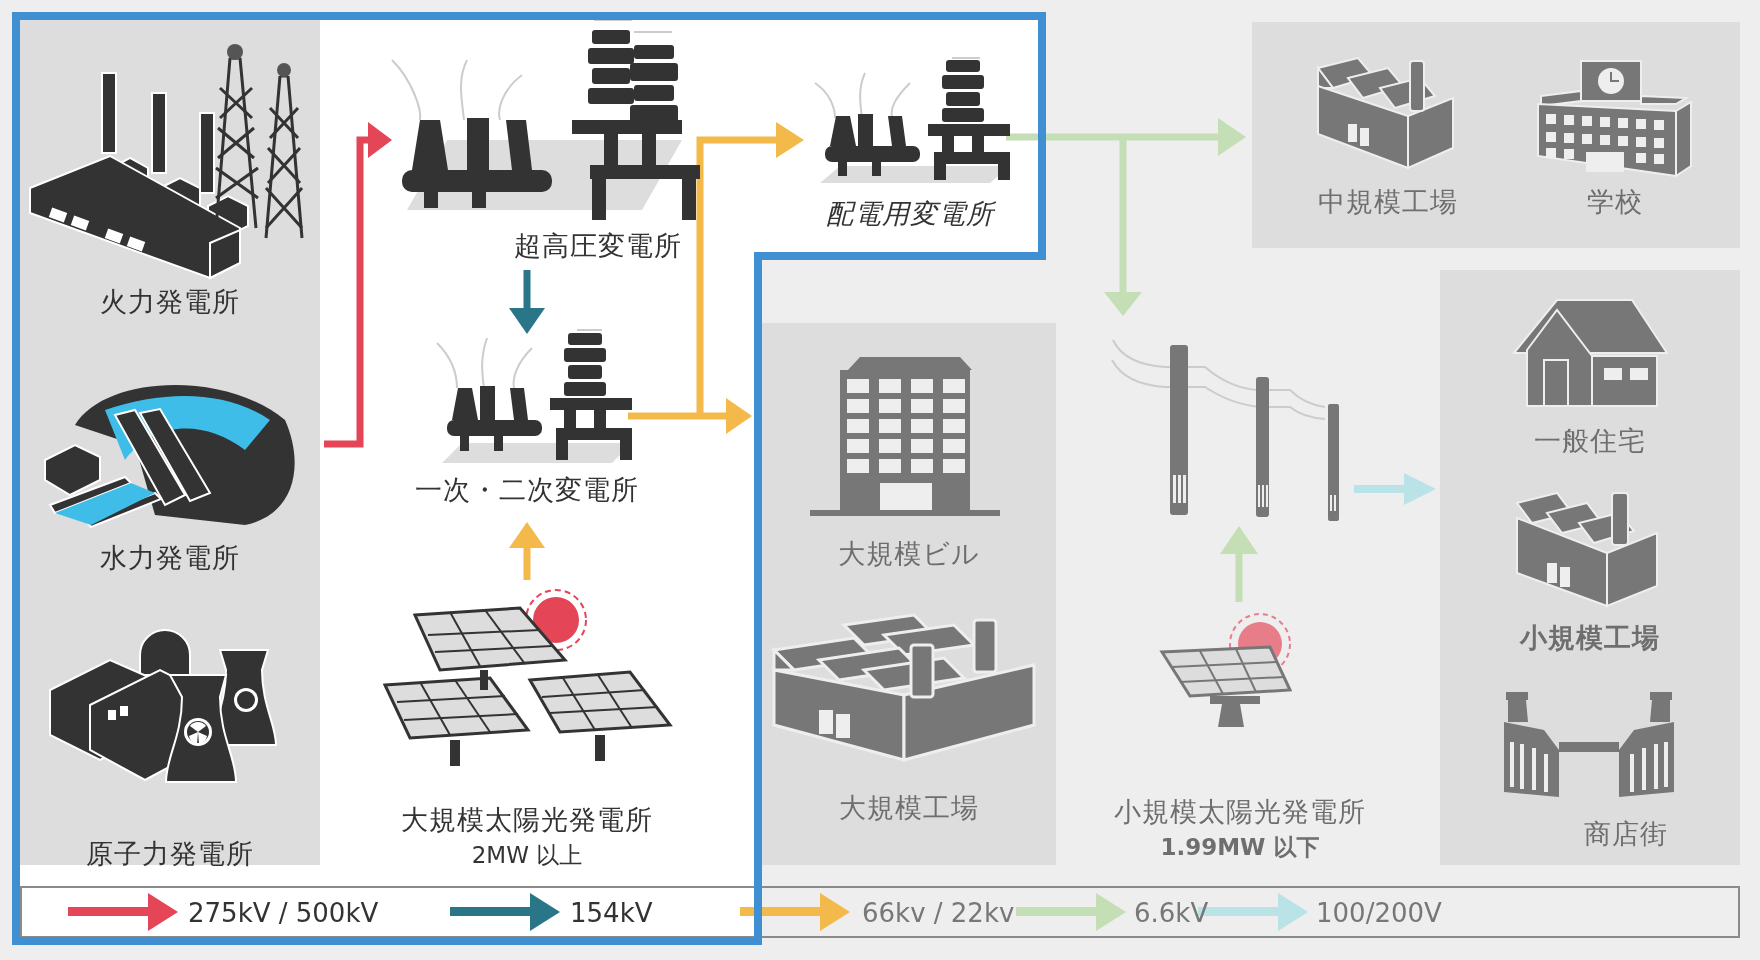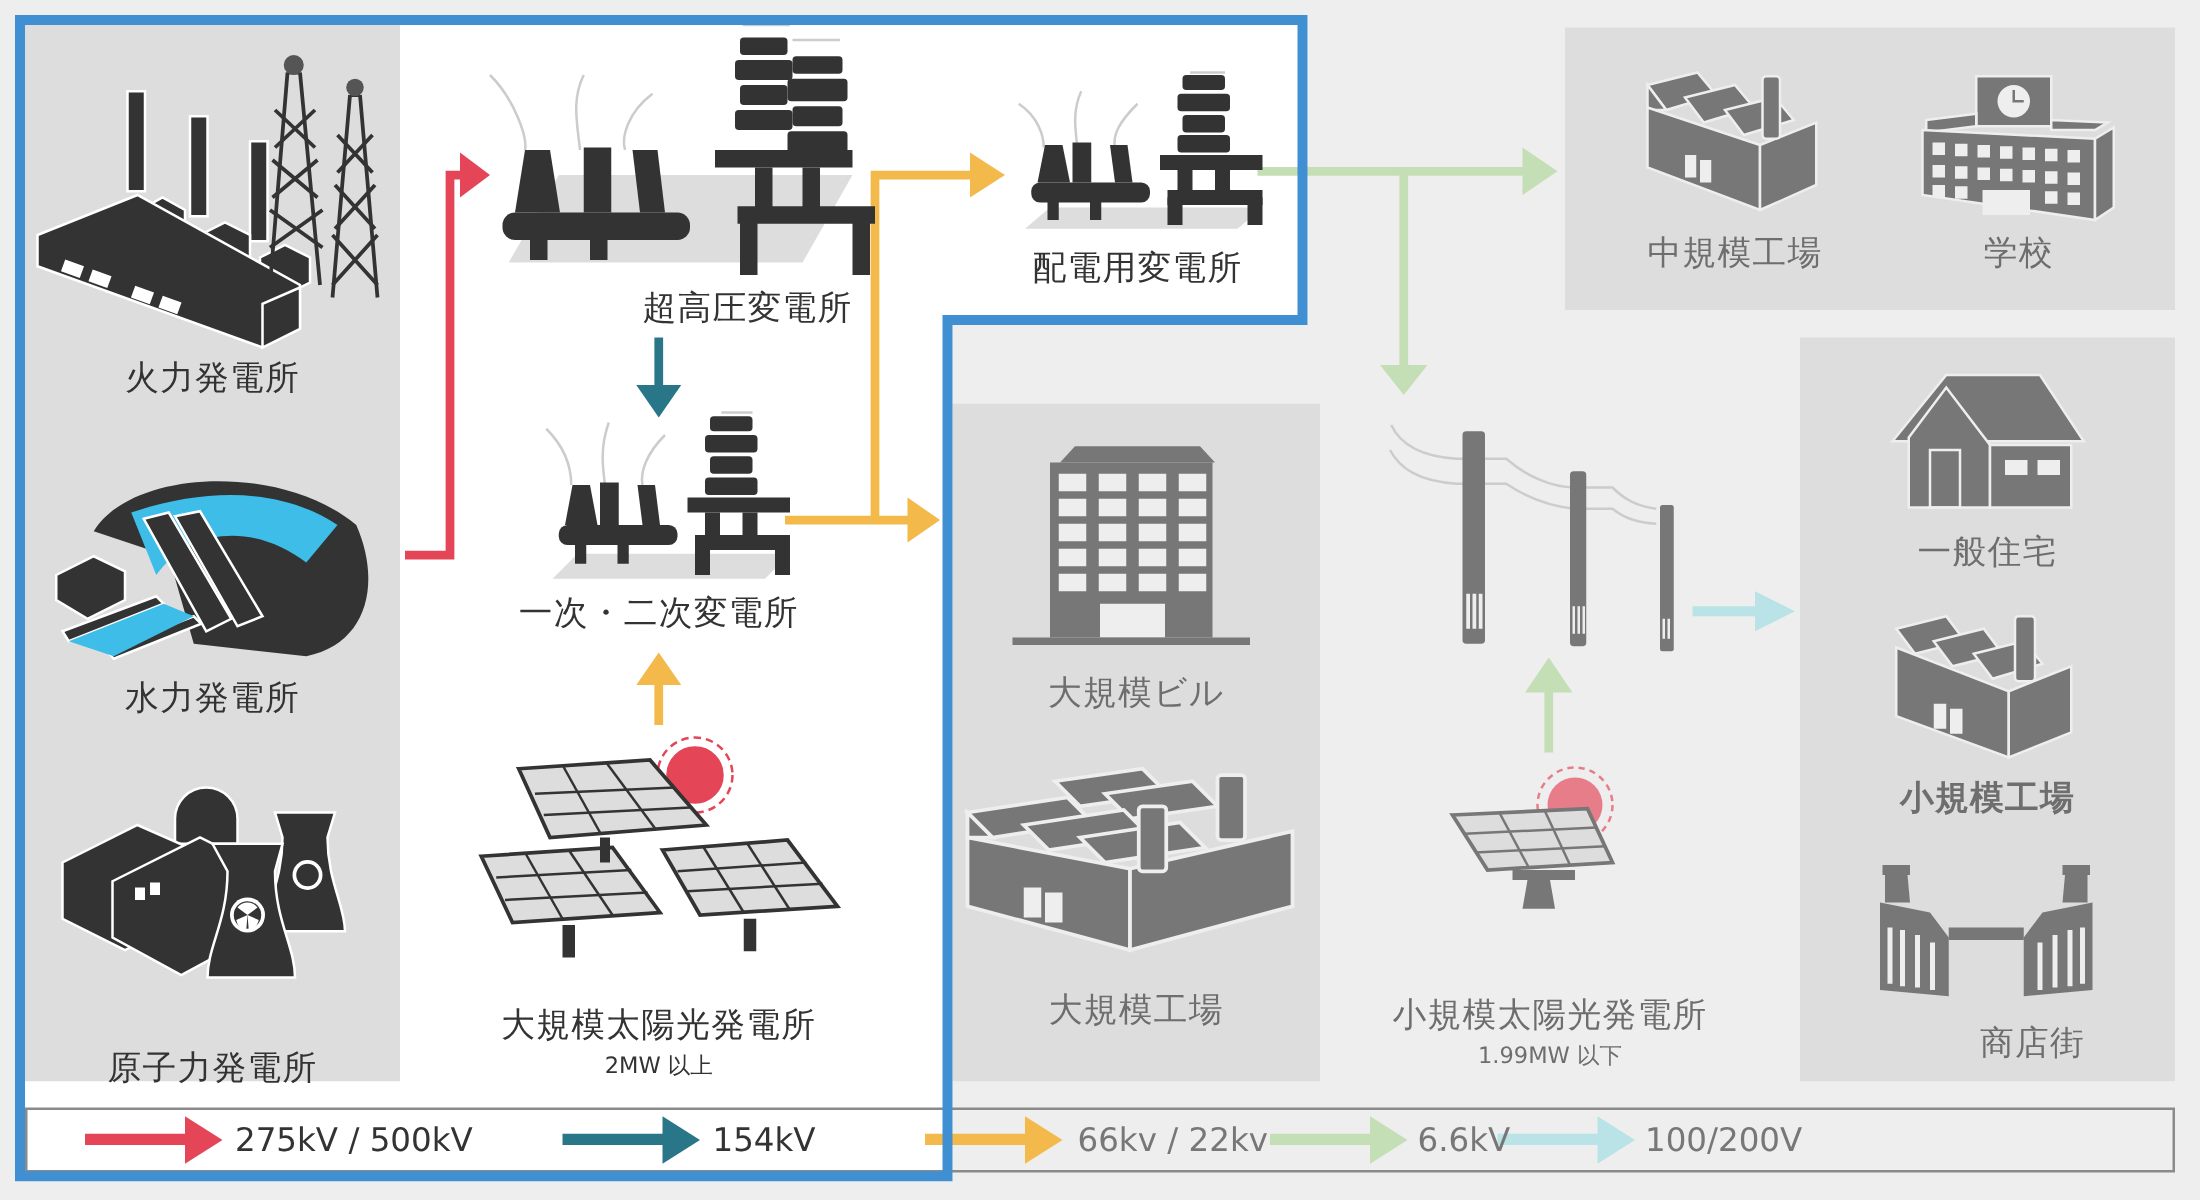--- a/index.html
+++ b/index.html
@@ -1,21 +1,21 @@
 <!DOCTYPE html>
 <html><head>
 <meta charset="utf-8">
 <style>
   html,body{margin:0;padding:0;}
   body{width:1760px;height:960px;background:#eeeeee;position:relative;overflow:hidden;font-family:"DejaVu Sans","Liberation Sans",sans-serif;}
   .panel{position:absolute;background:#dddddd;}
   .white{position:absolute;background:#ffffff;}
   .lbl{position:absolute;font-size:27px;color:#333333;text-align:center;white-space:nowrap;letter-spacing:1px;}
   .lbl.dim{color:#6e6e6e;}
-  .sub{position:absolute;font-size:18px;color:#333;text-align:center;white-space:nowrap;}
+  .sub{position:absolute;font-size:23px;color:#333;text-align:center;white-space:nowrap;}
   .sub.dim{color:#6e6e6e;}
   svg{position:absolute;overflow:visible;}
   .legend{position:absolute;left:20px;top:886px;width:1720px;height:52px;border:2px solid #8a8a8a;background:transparent;box-sizing:border-box;}
   .leg-txt{position:absolute;top:898px;font-size:26px;white-space:nowrap;}
   .frame{position:absolute;pointer-events:none;}
 </style>
 </head>
 <body>
 
 <div class="white" style="left:12px;top:12px;width:1034px;height:248px;"></div>
@@ -217,21 +217,21 @@
       <rect x="136" y="34" width="34" height="14" rx="3"></rect>
       <rect x="132" y="50" width="42" height="14" rx="3"></rect>
     <rect x="118" y="66" width="82" height="12"></rect>
       <rect x="132" y="78" width="12" height="20"></rect>
       <rect x="162" y="78" width="12" height="20"></rect>
     <rect x="124" y="94" width="76" height="12"></rect>
       <rect x="124" y="100" width="12" height="22"></rect>
       <rect x="188" y="100" width="12" height="22"></rect>
   </g>
 </svg>
-<div class="lbl" style="left:760px;top:196px;width:300px;">配電用変電所</div>
+<div class="lbl" style="left:760px;top:196px;width:300px;font-style:italic;">配電用変電所</div>
 
 <svg style="left:380px;top:580px;" width="290" height="200" viewBox="0 0 290 200">
   <g fill="#e44557" stroke="#e44557" stroke-width="2">
     <circle cx="176" cy="40" r="22"></circle>
   </g>
   <g fill="none" stroke="#e44557" stroke-width="2">
       <circle cx="176" cy="40" r="30" stroke-dasharray="6 4"></circle>
     </g>
   <g stroke="#333" stroke-width="3" fill="#dddddd">
     <polygon points="35,35 140,28 185,80 60,90"></polygon>
@@ -381,21 +381,21 @@
   <g stroke="#777" stroke-width="2">
       <line x1="40" y1="39" x2="63" y2="82"></line>
       <line x1="76" y1="37" x2="96" y2="80"></line>
       <line x1="12" y1="55" x2="117" y2="50"></line>
       <line x1="20" y1="70" x2="124" y2="65"></line>
     </g>
   <rect x="50" y="84" width="50" height="8" fill="#777"></rect>
   <polygon points="62,92 80,92 84,115 58,115" fill="#777"></polygon>
 </svg>
 <div class="lbl dim" style="left:1070px;top:794px;width:340px;text-align:center;">小規模太陽光発電所</div>
-<div class="sub dim" style="left:1070px;top:832px;width:340px;">1.99MW 以下</div>
+<div class="sub dim" style="left:1070px;top:832px;width:340px;font-weight:bold;">1.99MW 以下</div>
 
 <svg style="left:1512px;top:298px;" width="160" height="112" viewBox="0 0 160 112">
   <polygon points="2,55 45,2 120,2 155,55" fill="#777" stroke="#eee" stroke-width="2"></polygon>
   <polygon points="15,52 45,12 80,58 80,108 15,108" fill="#777" stroke="#eee" stroke-width="2"></polygon>
   <rect x="80" y="58" width="65" height="50" fill="#777" stroke="#eee" stroke-width="2"></rect>
   <rect x="32" y="62" width="24" height="46" fill="none" stroke="#eee" stroke-width="2"></rect>
   <g fill="#eee">
       <rect x="92" y="70" width="18" height="12"></rect>
       <rect x="118" y="70" width="18" height="12"></rect>
     </g>

